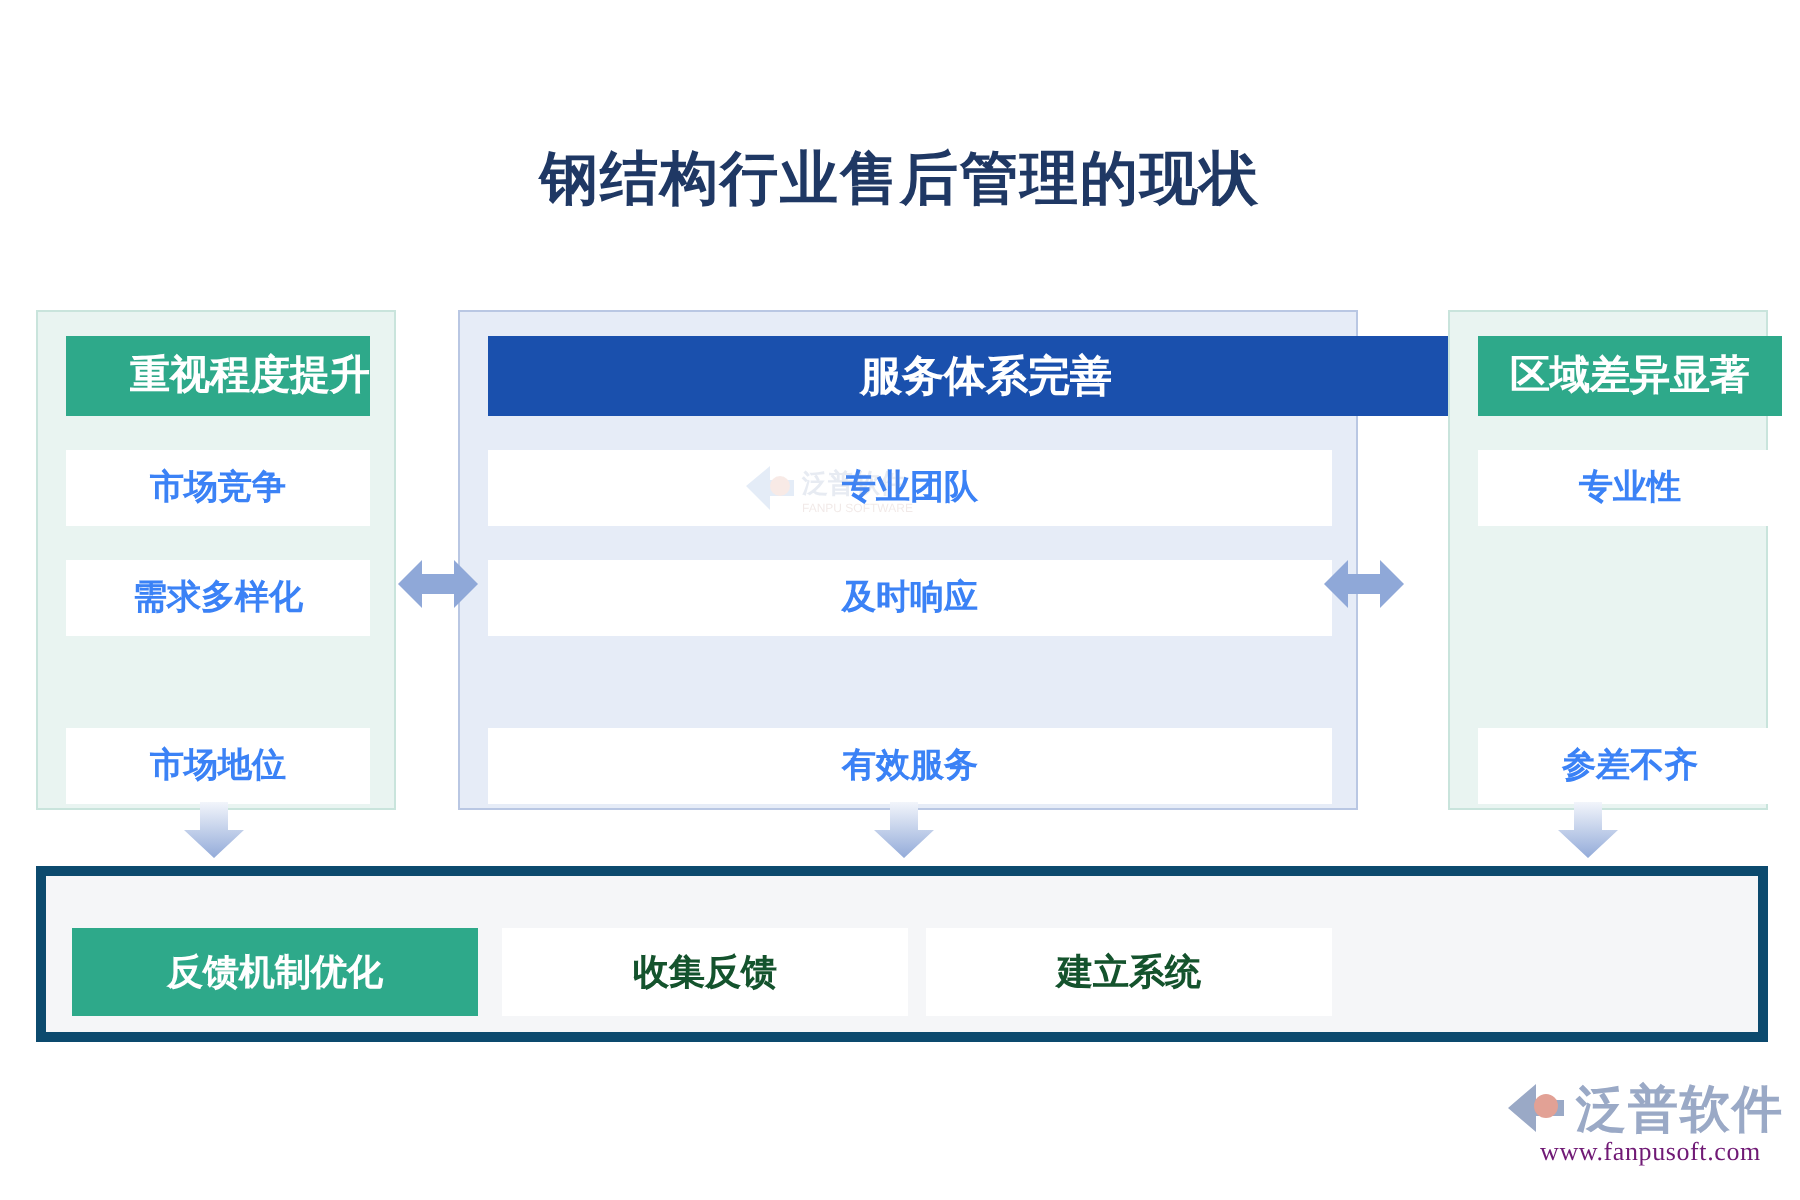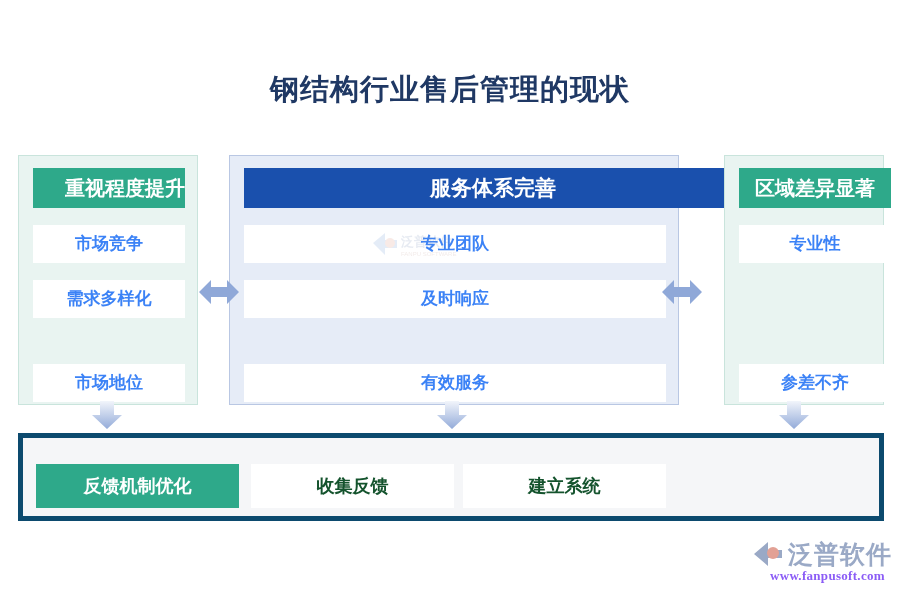--- a/index.html
+++ b/index.html
@@ -172,24 +172,23 @@
     font-weight: bold;
     color: #9aa9c6;
     letter-spacing: 1px;
     font-family: "Liberation Sans", sans-serif;
   }
   .logo-url {
     position: absolute;
     left: 18px;
     top: 30px;
     font-size: 13px;
-    color: #8b5cf6;
+    color: #701a75;
     font-family: "Liberation Serif", serif;
     letter-spacing: 0.3px;
-    font-weight: bold;
   }
   .logo-mark {
     position: absolute;
     left: 0px;
     top: 2px;
     width: 34px;
     height: 28px;
   }
 </style>
 </head>

